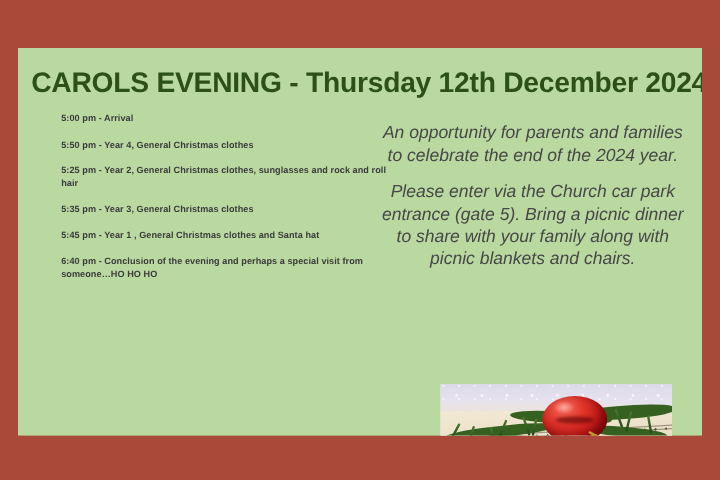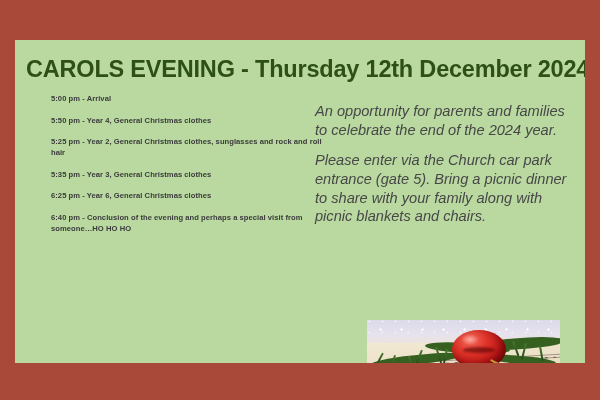--- a/index.html
+++ b/index.html
@@ -53,21 +53,21 @@
     color: #3b3b3b;
     line-height: 1.45;
     margin-bottom: 10.6px;
     letter-spacing: 0.05px;
   }
   #right-col {
     position: absolute;
     left: 300px;
     top: 62px;
     width: 258px;
-    text-align: left;
+    text-align: center;
   }
   .para {
     font-size: 14.6px;
     font-style: italic;
     color: #474747;
     line-height: 1.28;
     margin: 0 0 12px 0;
   }
   .para.second {
     margin-bottom: 22px;
@@ -178,21 +178,21 @@
 
   <div id="panel">
 
     <div id="title">CAROLS EVENING - Thursday 12th December 2024</div>
 
     <div id="schedule">
       <div class="sched-item">5:00 pm - Arrival</div>
       <div class="sched-item">5:50 pm - Year 4, General Christmas clothes</div>
       <div class="sched-item">5:25 pm - Year 2, General Christmas clothes, sunglasses and rock and roll hair</div>
       <div class="sched-item">5:35 pm - Year 3, General Christmas clothes</div>
-      <div class="sched-item">6:25 pm - Year 6, General Christmas clothes</div>
+      <div class="sched-item">5:45 pm - Year 1 , General Christmas clothes and Santa hat</div>
       <div class="sched-item">6:40 pm - Conclusion of the evening and perhaps a special visit from someone…HO HO HO</div>
     </div>
 
     <div id="right-col">
       <p class="para">An opportunity for parents and families to celebrate the end of the 2024 year.</p>
       <p class="para second">Please enter via the Church car park entrance (gate 5). Bring a picnic dinner to share with your family along with picnic blankets and chairs.</p>
     </div>
 
     <div id="photo">
       <div class="sky"></div>

